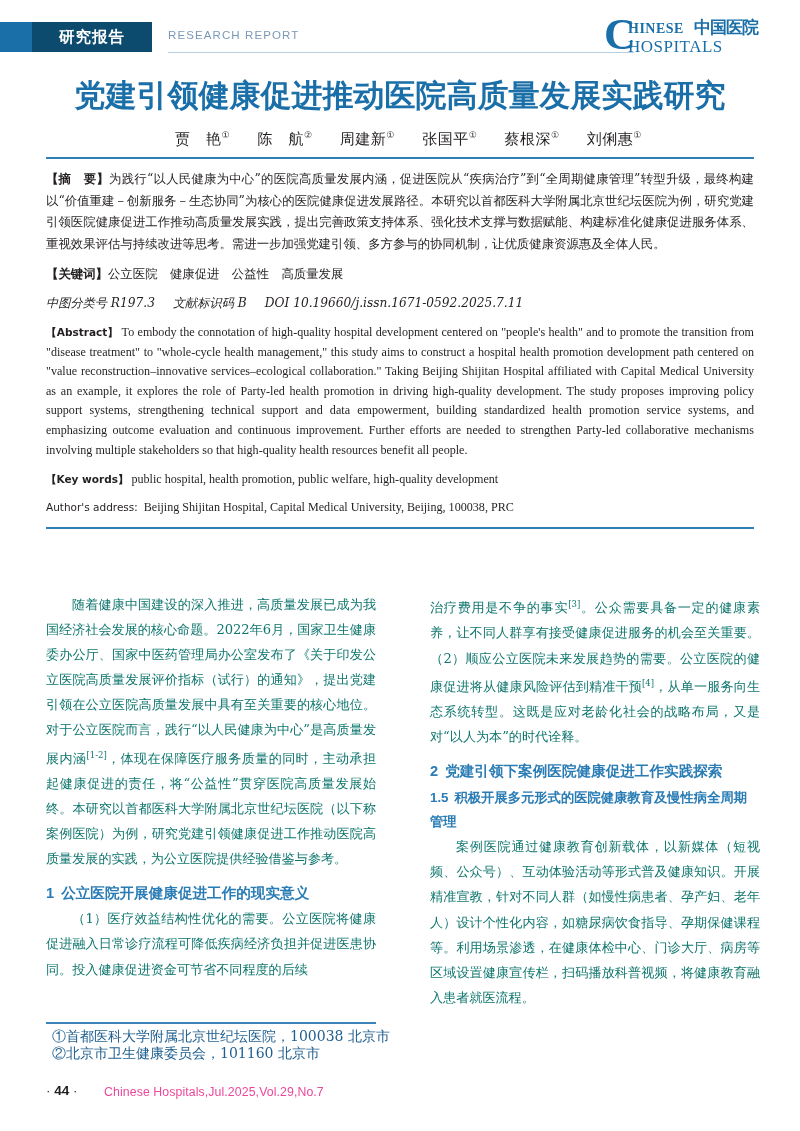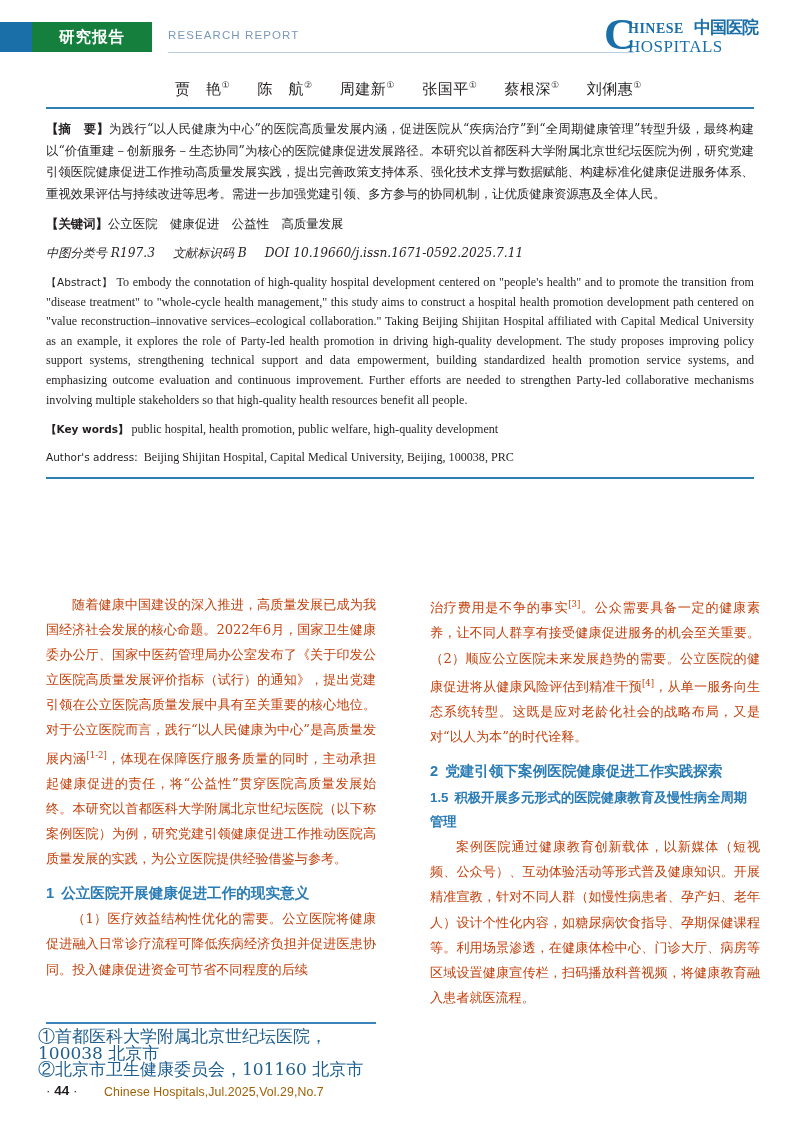--- a/index.html
+++ b/index.html
@@ -29,21 +29,21 @@
     position: relative;
     height: 66px;
     margin: 0;
   }
   .mast-tab {
     position: absolute;
     left: 32px;
     top: 22px;
     width: 120px;
     height: 30px;
-    background: #15803d;
+    background: #0c4a6e;
     color: #ffffff;
     font-family: "DejaVu Serif", serif;
     font-weight: bold;
     font-size: 15.5px;
     letter-spacing: 1px;
     display: flex;
     align-items: center;
     justify-content: center;
   }
   .mast-tab-bar {
@@ -197,21 +197,21 @@
     font-family: "Liberation Serif", serif;
     font-size: 12.1px;
     line-height: 19.6px;
     text-align: justify;
     margin-top: 9px;
     color: #231f20;
   }
   .en-abs .lbl {
     font-family: "DejaVu Sans", sans-serif;
     font-size: 10.5px;
-    font-weight: normal;
+    font-weight: bold;
   }
   .en-kw {
     font-family: "Liberation Serif", serif;
     font-size: 12.1px;
     line-height: 19.6px;
     margin-top: 10px;
   }
   .en-kw .lbl {
     font-family: "DejaVu Sans", sans-serif;
     font-size: 10.5px;
@@ -252,21 +252,21 @@
   .col.left { left: 0; }
   .col.right { left: 384px; }
 
   .p {
     font-family: "DejaVu Serif", serif;
     font-size: 13.1px;
     line-height: 25.1px;
     text-align: justify;
     text-justify: inter-ideograph;
     margin: 0;
-    color: #c2410c;
+    color: #0f766e;
   }
   .p.indent { text-indent: 26px; }
   sup.ref { font-size: 8.5px; vertical-align: super; }
 
   .h1 {
     font-family: "DejaVu Sans", sans-serif;
     font-weight: bold;
     font-size: 14.6px;
     line-height: 25px;
     color: #2a7cb5;
@@ -287,25 +287,25 @@
   .fn-rule {
     position: absolute;
     left: 46px;
     top: 1022px;
     width: 330px;
     height: 1.6px;
     background: #3b83b8;
   }
   .footnotes {
     position: absolute;
-    left: 38px;
+    left: 52px;
     top: 1028px;
     width: 340px;
     font-family: "DejaVu Serif", serif;
-    font-size: 17px;
+    font-size: 14px;
     line-height: 16.6px;
     color: #1f5f8f;
   }
 
   
   .footer {
     position: absolute;
     left: 0;
     top: 1078px;
     width: 656px;
@@ -320,21 +320,21 @@
     font-weight: bold;
     color: #231f20;
   }
   .pg .dot { font-weight: normal; }
   .journal {
     position: absolute;
     left: 104px;
     top: 7px;
     font-family: "Liberation Sans", sans-serif;
     font-size: 12.3px;
-    color: #a16207;
+    color: #ec4899;
     letter-spacing: 0.1px;
   }
   .wm {
     position: absolute;
     right: 22px;
     top: 0px;
     display: flex;
     align-items: center;
     gap: 9px;
     color: #bdbdbd;
@@ -359,20 +359,21 @@
     <div class="mast-rule"></div>
 
     <div class="logo">
       <span class="bigC">C</span>
       <span class="l1">HINESE</span>
       <span class="l1cn">中国医院</span>
       <span class="l2">HOSPITALS</span>
     </div>
   </div>
 
+  <div class="cn-title">党建引领健康促进推动医院高质量发展实践研究</div>
 
   <div class="authors">
     <span class="au"><span>贾　艳</span><sup class="circ">①</sup></span>
     <span class="au"><span>陈　航</span><sup class="circ">②</sup></span>
     <span class="au"><span>周建新</span><sup class="circ">①</sup></span>
     <span class="au"><span>张国平</span><sup class="circ">①</sup></span>
     <span class="au"><span>蔡根深</span><sup class="circ">①</sup></span>
     <span class="au"><span>刘俐惠</span><sup class="circ">①</sup></span>
   </div>
 

